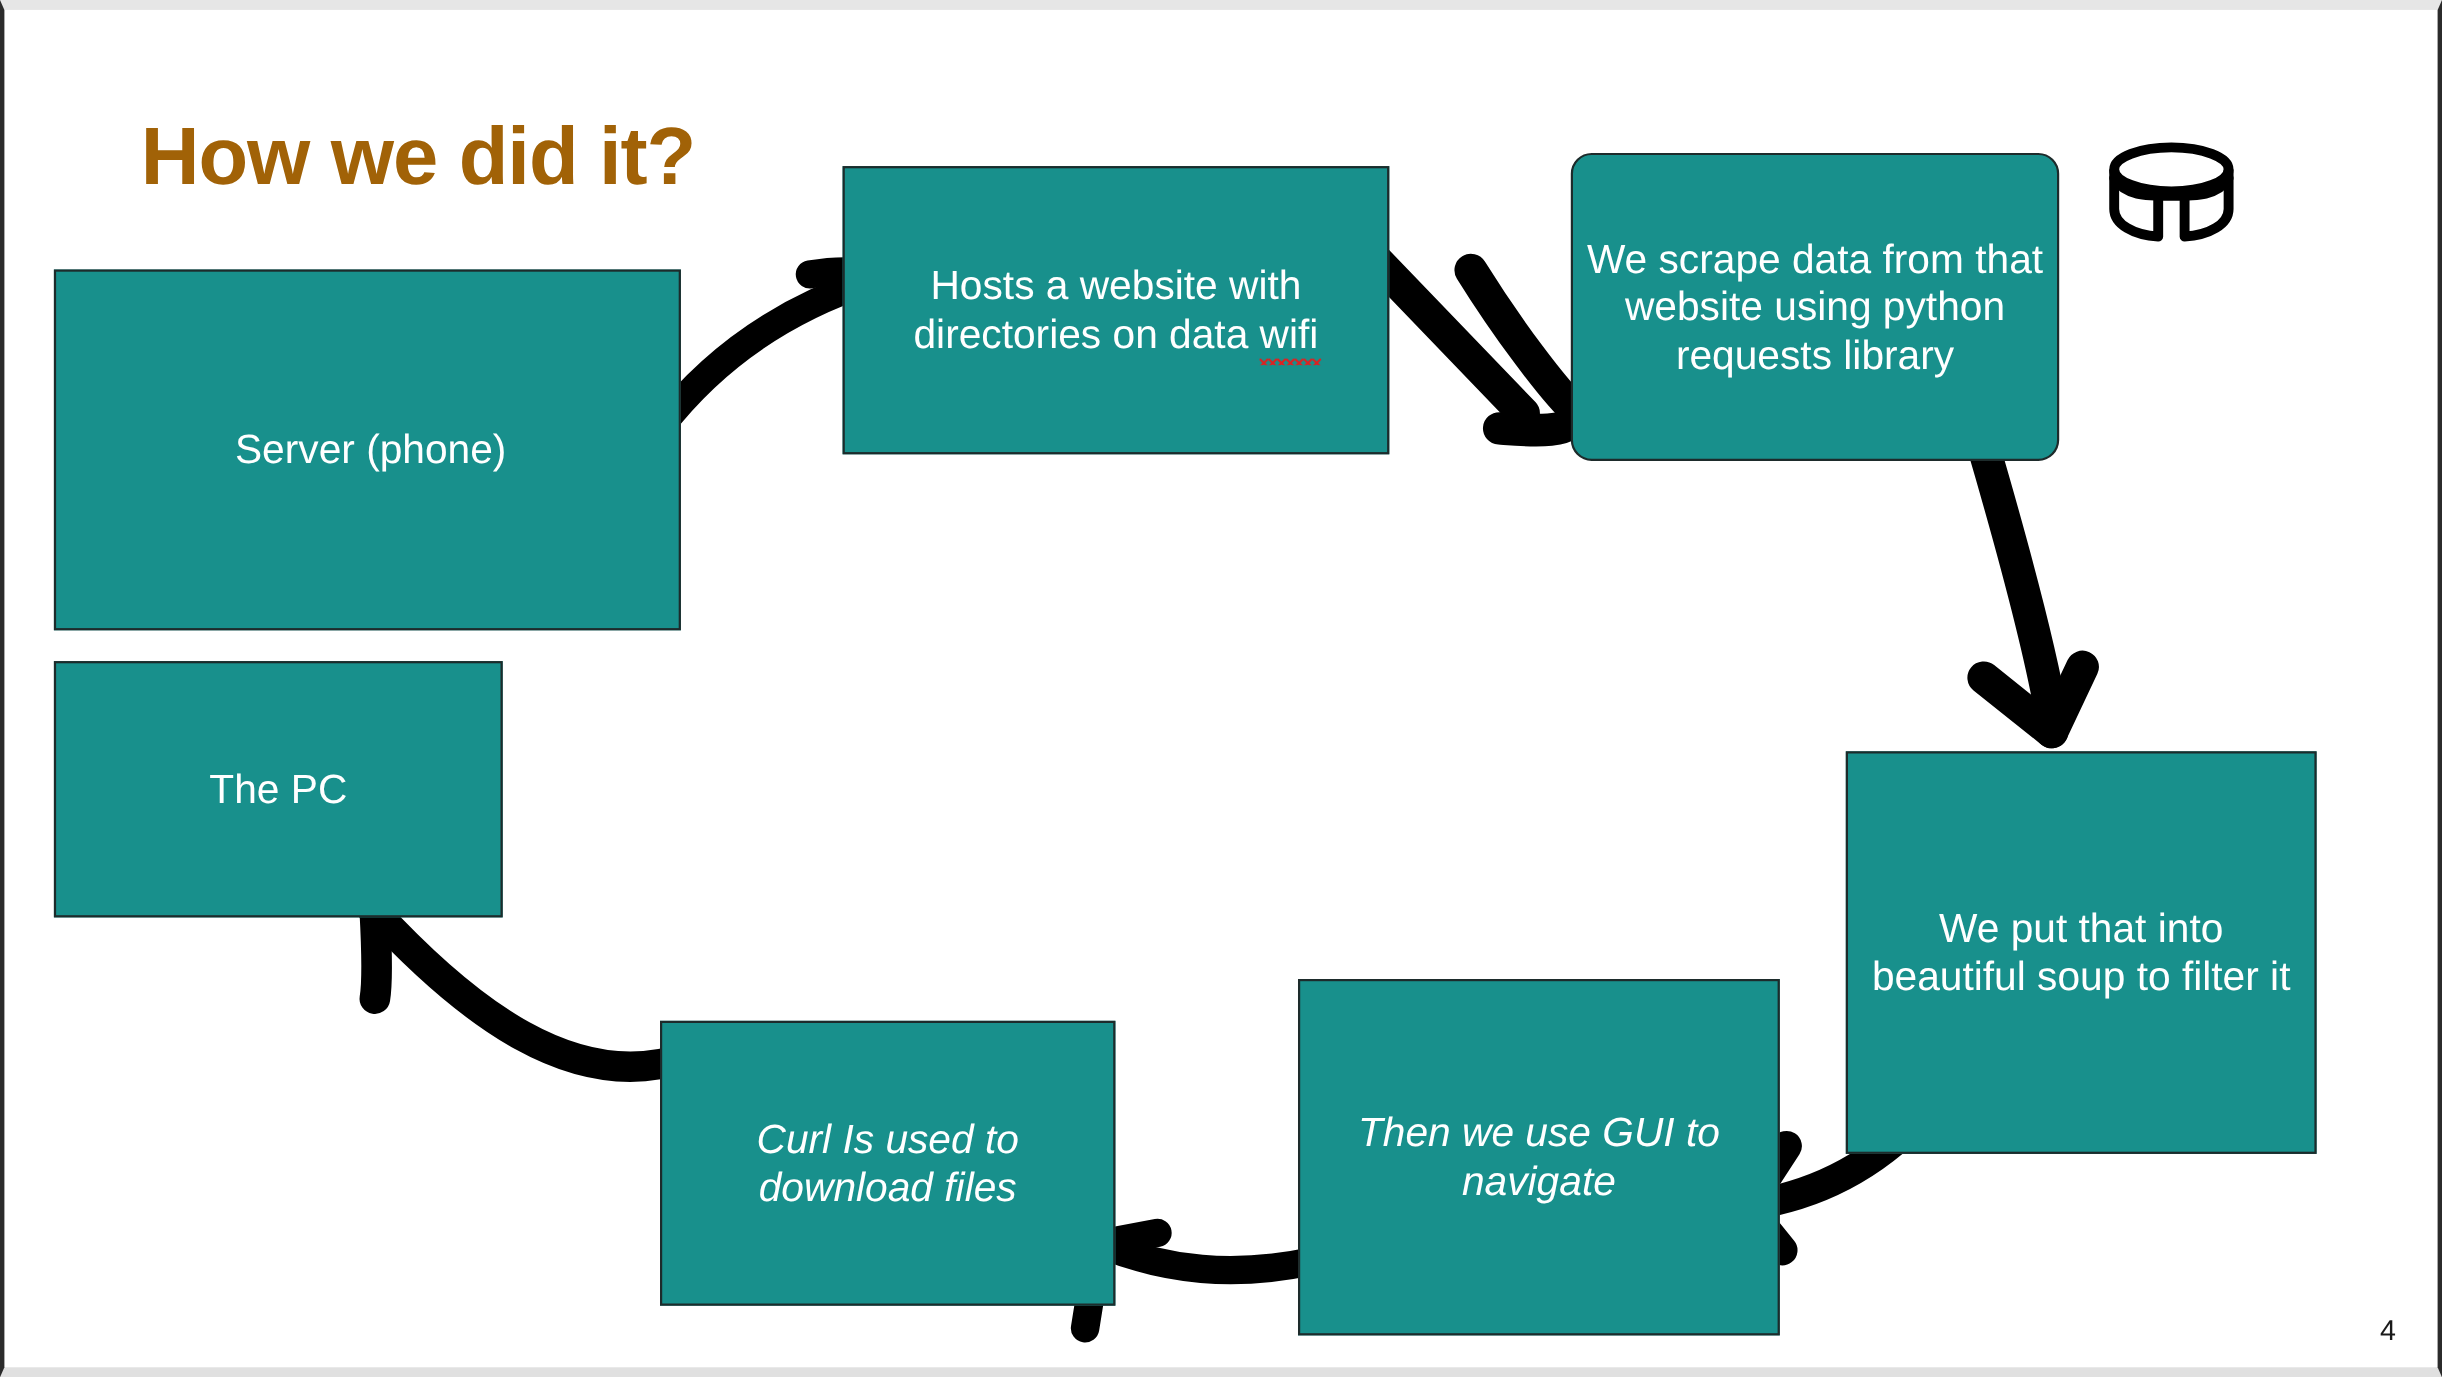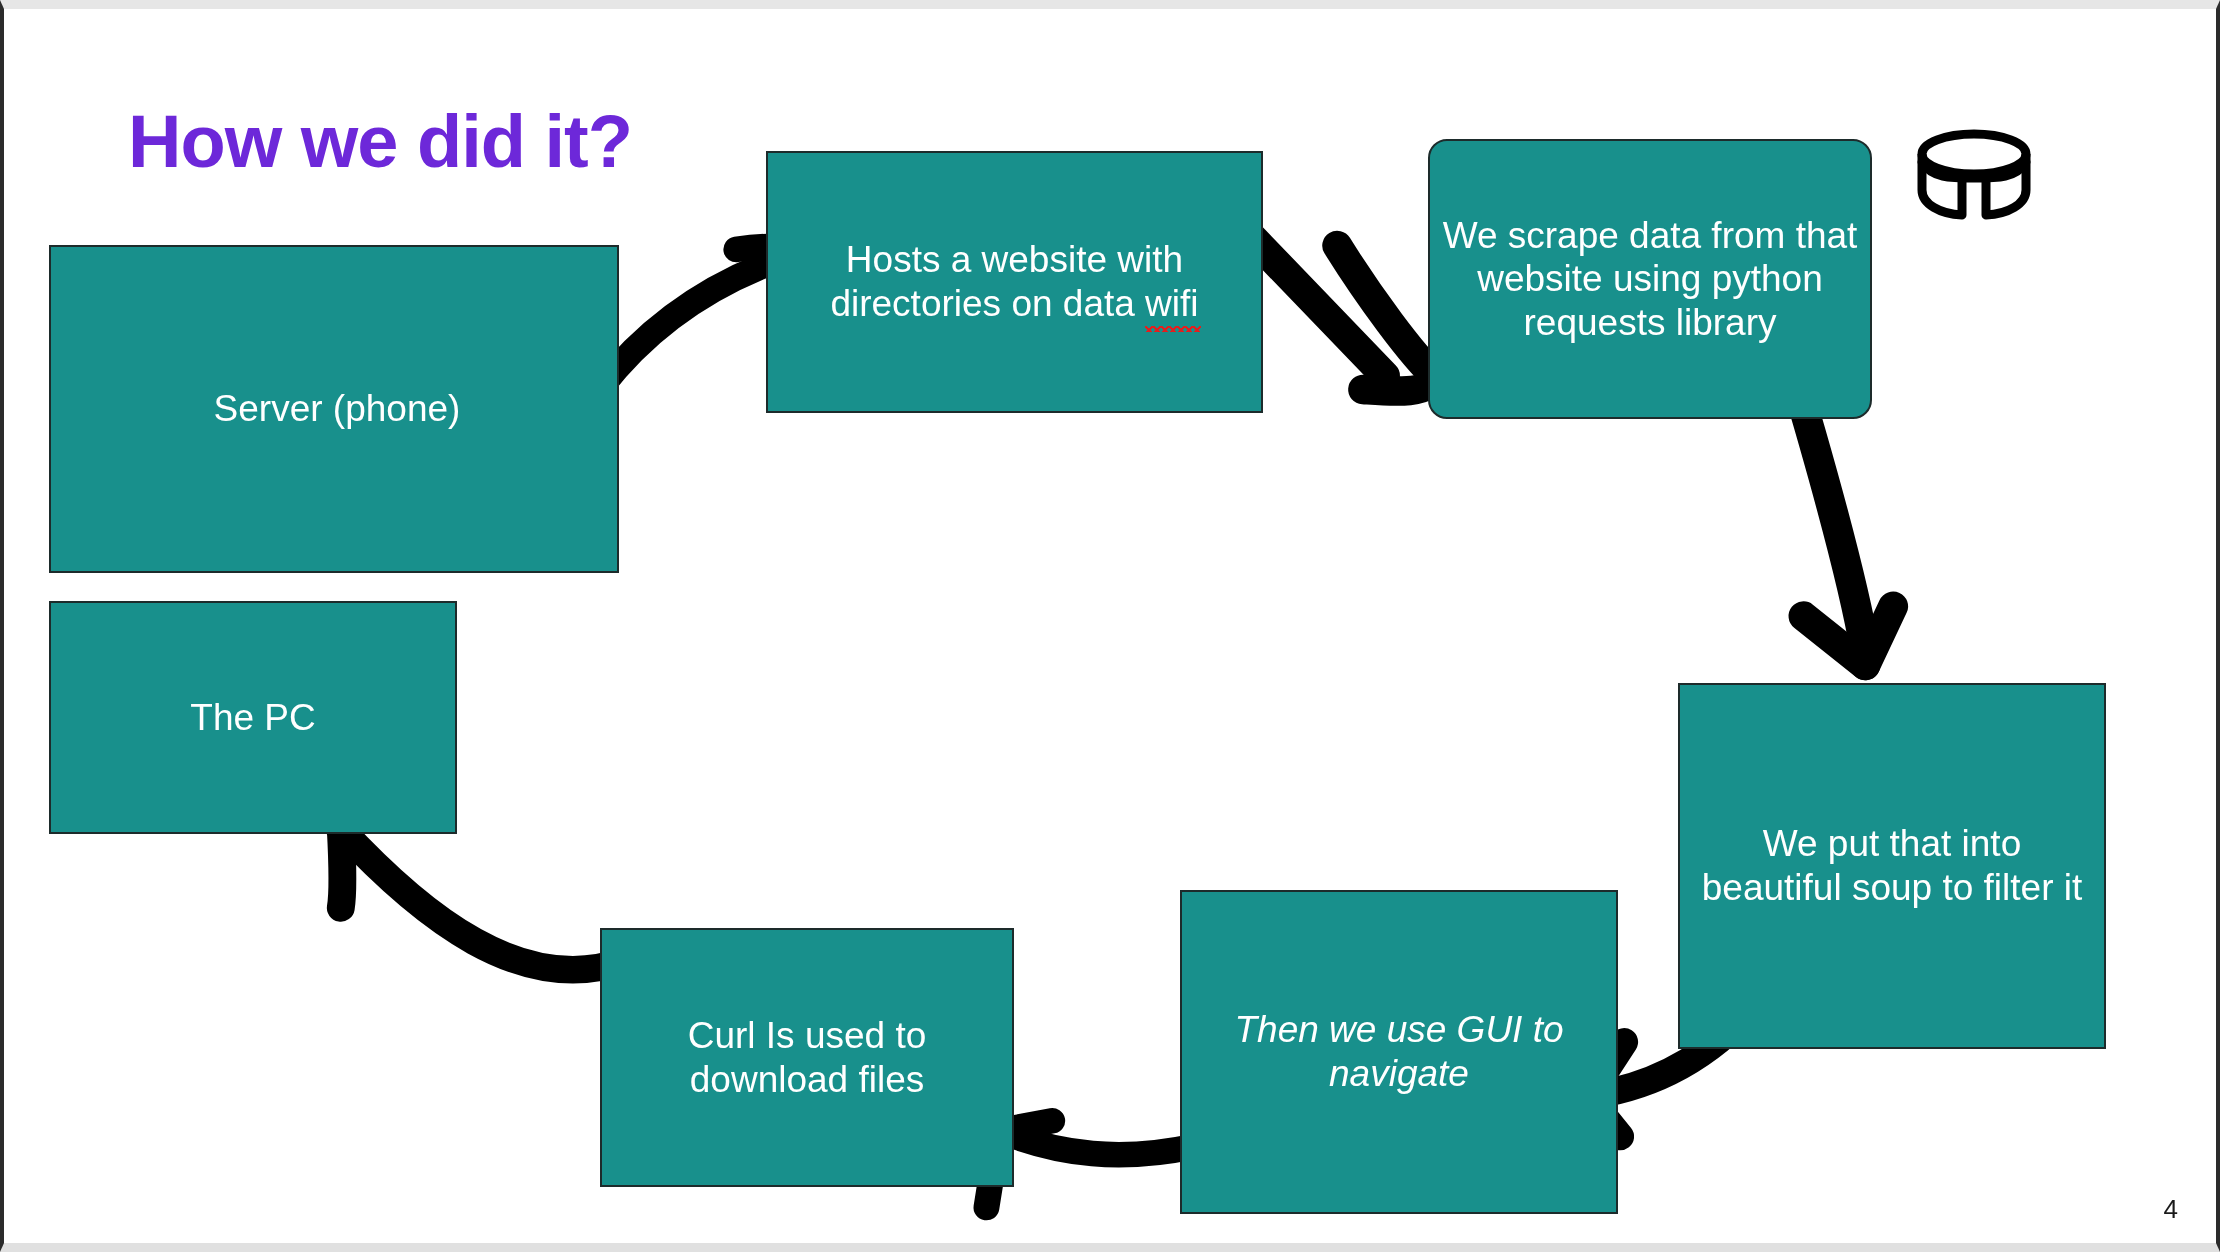--- a/index.html
+++ b/index.html
@@ -35,21 +35,21 @@
     height: 100%;
   }
 
   
   #title {
     position: absolute;
     left: 124px;
     top: 96px;
     font-size: 74px;
     font-weight: bold;
-    color: #6d28d9;
+    color: #a16207;
     letter-spacing: -1px;
     line-height: 1;
     white-space: nowrap;
   }
 
   
   .node {
     position: absolute;
     background: #18908C;
     border: 2px solid #1d2b2b;
@@ -57,21 +57,21 @@
     display: flex;
     align-items: center;
     justify-content: center;
     color: #ffffff;
     font-size: 37px;
     line-height: 1.18;
     text-align: center;
     padding: 6px 10px;
   }
   .node .label { display: block; }
-  .node.wrap-narrow .label { max-width: 440px; }
+  .node.wrap-narrow .label { max-width: 440px; font-style: italic; }
 
   #node-server  { left: 45px;   top: 236px;  width: 570px;  height: 328px; padding-left: 16px; }
   #node-hosts   { left: 762px;  top: 142px;  width: 497px;  height: 262px; }
   #node-scrape  { left: 1424px; top: 130px;  width: 444px;  height: 280px; border-radius: 19px; }
   #node-soup    { left: 1674px; top: 674px;  width: 428px;  height: 366px; }
   #node-gui     { left: 1176px; top: 881px;  width: 438px;  height: 324px; font-style: italic; }
   #node-curl    { left: 596px;  top: 919px;  width: 414px;  height: 259px; }
   #node-pc      { left: 45px;   top: 592px;  width: 408px;  height: 233px; }
 
   

